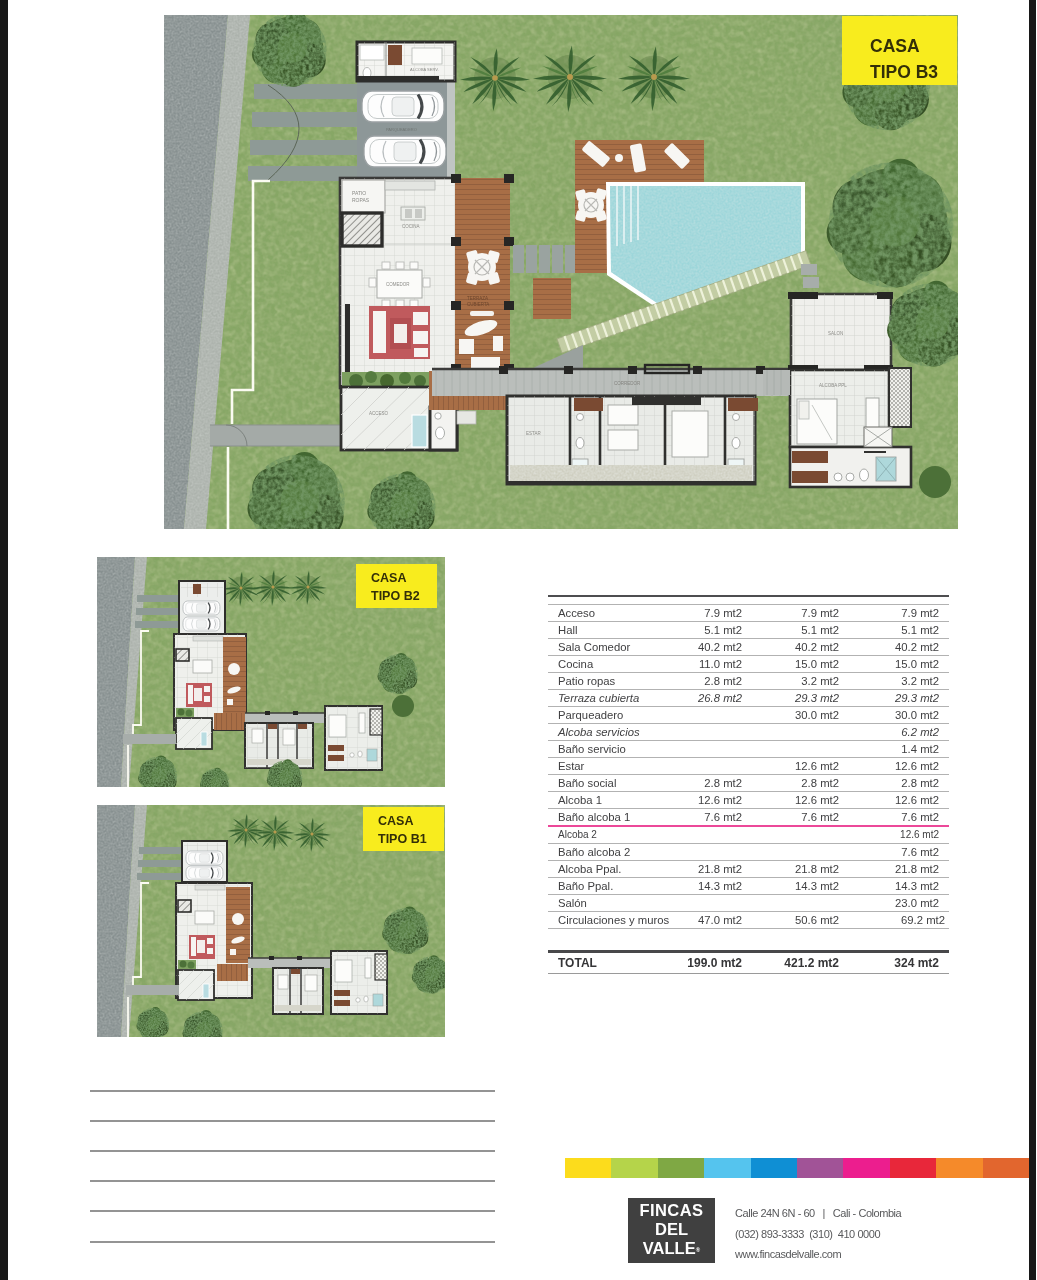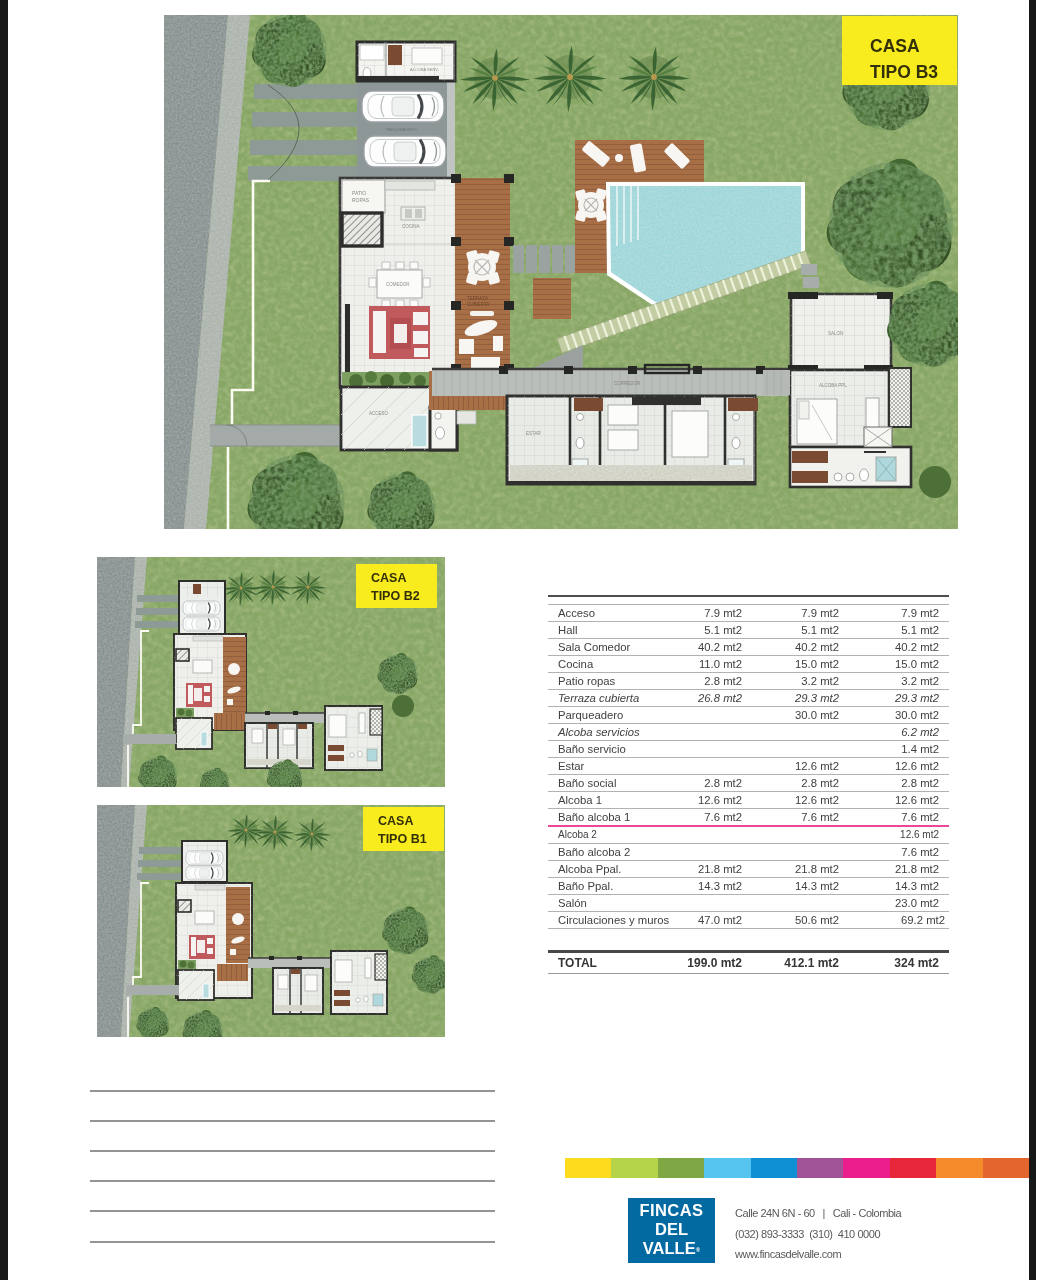--- a/index.html
+++ b/index.html
@@ -834,21 +834,21 @@
       <span style="position:absolute;left:10px;line-height:16px;">Circulaciones y muros</span>
       <span style="position:absolute;right:207px;line-height:16px;">47.0 mt2</span>
       <span style="position:absolute;right:110px;line-height:16px;">50.6 mt2</span>
       <span style="position:absolute;right:4px;line-height:16px;">69.2 mt2</span>
     </div>
 <div style="border-top:1px solid #b2b2b2;height:21px;"></div>
 <div style="height:3px;background:#48484a"></div>
 <div style="height:20px;position:relative;font-size:12px;font-weight:bold;color:#353537;">
       <span style="position:absolute;left:10px;line-height:20px;">TOTAL</span>
       <span style="position:absolute;right:207px;line-height:20px;">199.0 mt2</span>
-      <span style="position:absolute;right:110px;line-height:20px;">412.1 mt2</span>
+      <span style="position:absolute;right:110px;line-height:20px;">421.2 mt2</span>
       <span style="position:absolute;right:10px;line-height:20px;">324 mt2</span>
     </div>
 <div style="height:1.6px;background:#9a9a9a"></div>
 </div>
 
 <div class="abs" style="left:90px;top:1090px;width:405px;height:1.6px;background:#949494;"></div>
 <div class="abs" style="left:90px;top:1120px;width:405px;height:1.6px;background:#949494;"></div>
 <div class="abs" style="left:90px;top:1150px;width:405px;height:1.6px;background:#949494;"></div>
 <div class="abs" style="left:90px;top:1180px;width:405px;height:1.6px;background:#949494;"></div>
 <div class="abs" style="left:90px;top:1210px;width:405px;height:1.6px;background:#949494;"></div>
@@ -860,21 +860,21 @@
 <div style="flex:1;background:#7fa844"></div>
 <div style="flex:1;background:#55c4ee"></div>
 <div style="flex:1;background:#0f8fd4"></div>
 <div style="flex:1;background:#a15397"></div>
 <div style="flex:1;background:#ec1e8e"></div>
 <div style="flex:1;background:#e8273a"></div>
 <div style="flex:1;background:#f58a2a"></div>
 <div style="flex:1;background:#e2662e"></div>
 </div>
 
-<div class="abs" style="left:628px;top:1198px;width:87px;height:65px;background:#0369a1;color:#fff;text-align:center;font-weight:bold;">
+<div class="abs" style="left:628px;top:1198px;width:87px;height:65px;background:#404040;color:#fff;text-align:center;font-weight:bold;">
 <div style="font-size:16.5px;line-height:20px;margin-top:2px;letter-spacing:0.4px;">FINCAS</div>
 <div style="font-size:16.5px;line-height:19px;">DEL</div>
 <div style="font-size:16.5px;line-height:19px;">VALLE<span style="font-size:6px;vertical-align:2px;">®</span></div>
 </div>
 
 <div class="abs" style="left:735px;top:1203px;font-size:11px;letter-spacing:-0.45px;line-height:20.5px;color:#58595b;">
 Calle 24N 6N - 60&nbsp;&nbsp; | &nbsp;&nbsp;Cali - Colombia<br>
 (032) 893-3333&nbsp; (310)&nbsp; 410 0000<br>
 www.fincasdelvalle.com
 </div>

